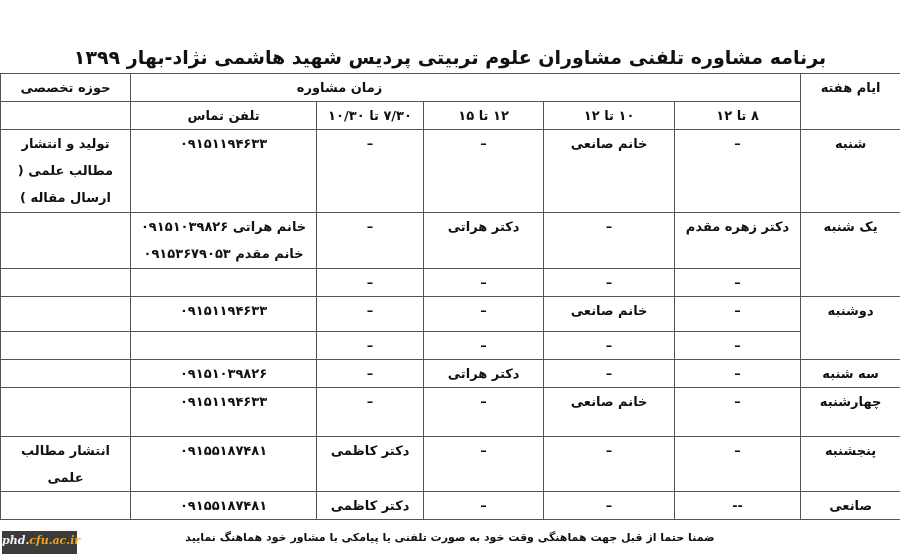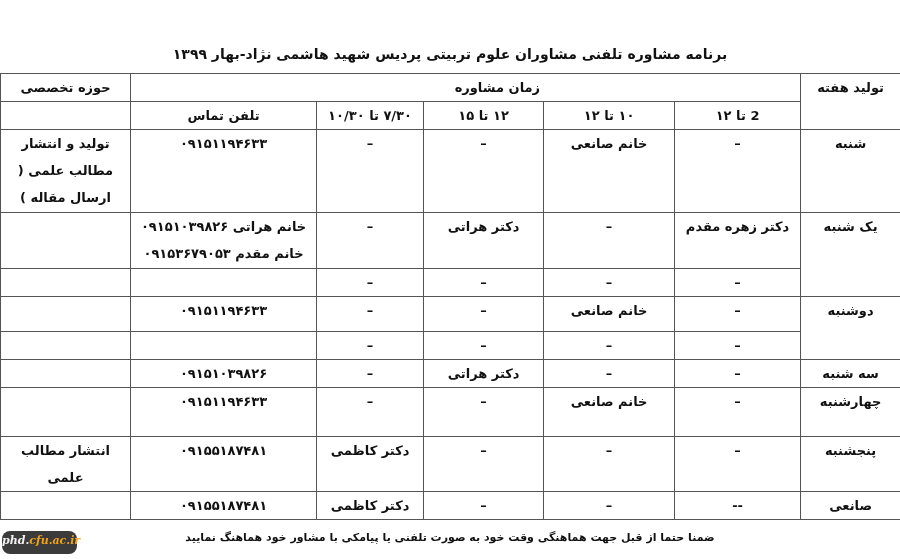--- a/index.html
+++ b/index.html
@@ -2,21 +2,21 @@
 <html><head>
 <meta charset="utf-8">
 <style>
   html, body { margin:0; padding:0; }
   body {
     width:900px; height:559px; background:#ffffff; position:relative; overflow:hidden;
     font-family: "DejaVu Sans", sans-serif; color:#111;
   }
   .title {
     position:absolute; top:46px; left:0; width:900px; text-align:center;
-    font-size:14px; font-weight:bold; direction:rtl;
+    font-size:19px; font-weight:bold; direction:rtl;
   }
   table.sched {
     position:absolute; top:73px; left:0; width:900px; border-collapse:collapse;
     table-layout:fixed; direction:rtl; font-size:13px; font-weight:bold;
   }
   table.sched td {
     border:1px solid #555; padding:0 8px; vertical-align:top; text-align:center;
     line-height:27px; overflow:hidden;
   }
   td.day { text-align:right; padding-right:20px; }
@@ -24,47 +24,47 @@
   td.hdr-right { text-align:right; padding-right:20px; }
   td.phone { direction:rtl; }
   td.phone-multi { text-align:right; padding-right:20px; line-height:28px;margin-left:28px; }
   .note {
     position:absolute; top:531px; left:0; width:900px; text-align:center;
     font-size:11px; font-weight:bold; direction:rtl;
   }
   .watermark {
     position:absolute; left:2px; top:531px; width:75px; height:23px; background:#3b3b3b;
     font-family:"DejaVu Serif", serif; font-style:italic; font-weight:bold; font-size:11px;
-    line-height:19px; text-align:center; color:#f1f1f1;border-radius:8px;
+    line-height:19px; text-align:center; color:#f1f1f1;
   }
   .watermark .accent { color:#f0a21a; }
 </style>
 </head>
 <body>
 
 <div class="title">برنامه مشاوره تلفنی مشاوران علوم تربیتی پردیس شهید هاشمی نژاد-بهار ۱۳۹۹</div>
 
 <table class="sched">
   <colgroup>
     <col style="width:100px">
     <col style="width:126px">
     <col style="width:131px">
     <col style="width:120px">
     <col style="width:107px">
     <col style="width:186px">
     <col style="width:130px">
   </colgroup>
   <tbody>
       <tr style="height:28px">
-    <td class="hdr-right" rowspan="2" style="vertical-align:top">تولید هفته</td>
-    <td colspan="5" style="text-align:right;padding-right:260px">زمان مشاوره</td>
+    <td class="hdr-right" rowspan="2" style="vertical-align:top">ایام هفته</td>
+    <td colspan="5" style="padding-right:260px">زمان مشاوره</td>
     <td>حوزه تخصصی</td>
   </tr>
   <tr style="height:27px">
-    <td>2  تا ۱۲</td>
+    <td>۸  تا ۱۲</td>
     <td>۱۰ تا ۱۲</td>
     <td>۱۲ تا ۱۵</td>
     <td>۷/۳۰ تا ۱۰/۳۰</td>
     <td>تلفن تماس</td>
     <td></td>
   </tr>
 
   <tr style="height:83px">
     <td class="day">شنبه</td>
     <td>–</td>

